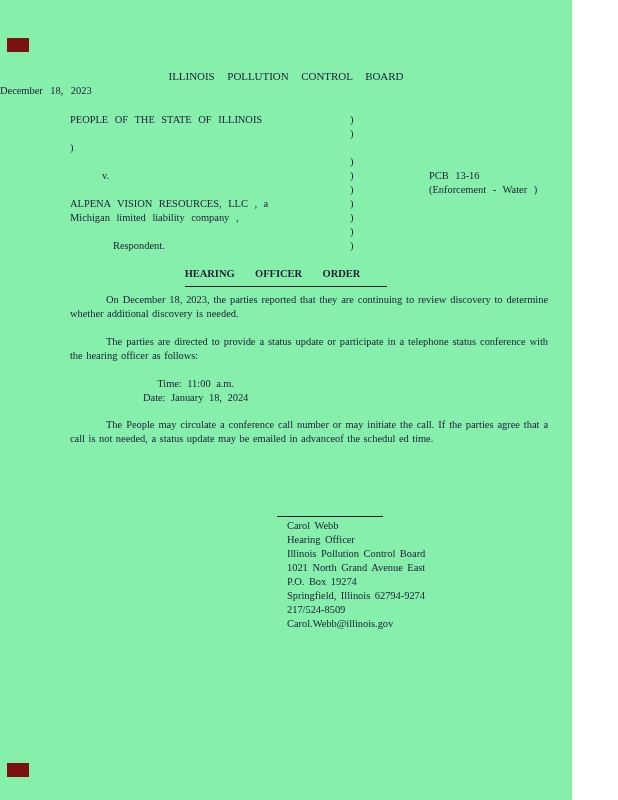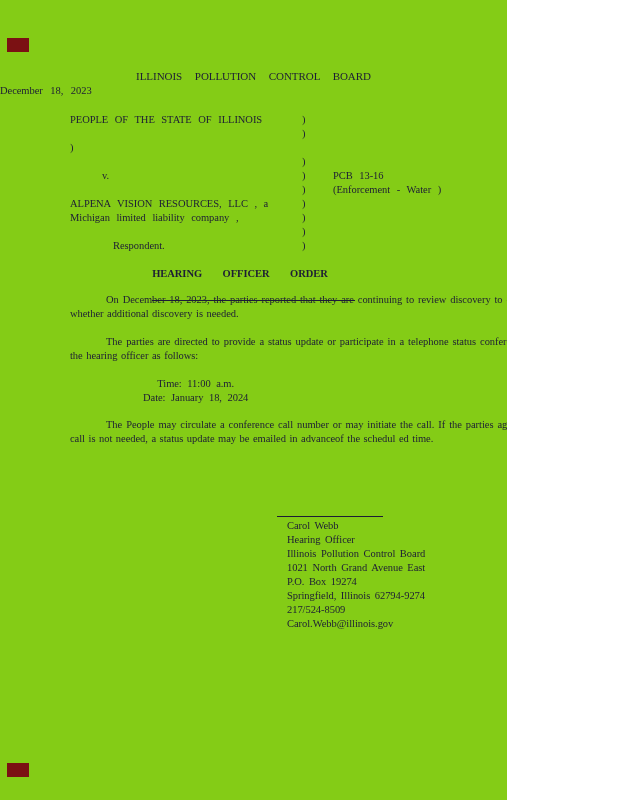--- a/index.html
+++ b/index.html
@@ -3,23 +3,23 @@
 <meta charset="utf-8">
 <style>
   * { margin: 0; padding: 0; box-sizing: border-box; }
   html, body { background: #ffffff; }
   body {
     font-family: "Liberation Serif", "DejaVu Serif", serif;
     color: #1d1d35;
   }
   .page {
     position: relative;
-    width: 507px;
+    width: 572px;
     height: 800px;
-    background: #84cc16;
+    background: #86efac;
     overflow: hidden;
     font-size: 10.5px;
     line-height: 14px;
     letter-spacing: -0.05px;
   }
   
   .scan-mark {
     position: absolute;
     left: 7px;
     width: 22px;
@@ -46,39 +46,40 @@
   .caption {
     position: absolute;
     top: 113px; left: 70px;
     width: 478px;
   }
   .caption-row {
     display: flex;
     height: 14px;
     word-spacing: 4px;
     white-space: nowrap;
+    gap: 48px;
   }
   .cell-left  { width: 232px; }
   .cell-paren { width: 31px; }
   .cell-right { flex: 1; }
   .indent-complainant { padding-left: 37px; }
   .indent-v           { padding-left: 32px; }
   .indent-respondent  { padding-left: 43px; }
 
   .order-heading-wrap {
     position: absolute;
     top: 267px; left: 0; right: 0;
     text-align: center;
   }
   .order-heading {
     display: inline-block;
     font-weight: bold;
     word-spacing: 18px;
     padding-right: 27px;
-    padding-bottom: 19px;
+    padding-bottom: 5px;
     border-bottom: 1.5px solid #1d1d35;
   }
 
   .body-par {
     position: absolute;
     left: 70px;
     width: 478px;
     text-align: justify;
     text-indent: 36px;
     word-spacing: 1px;

